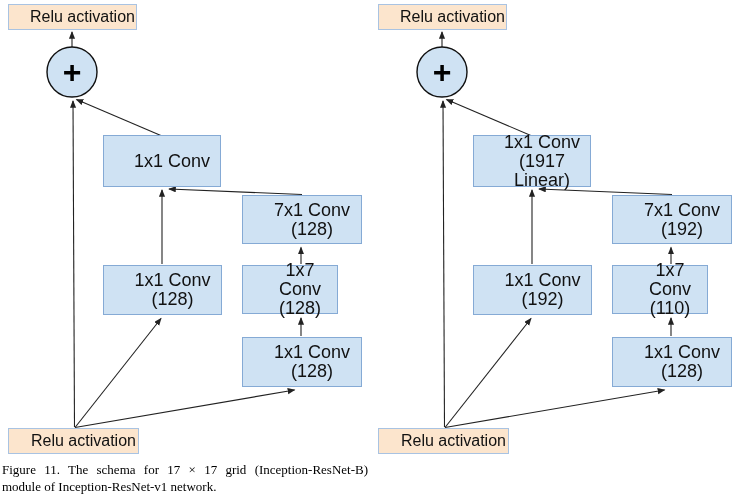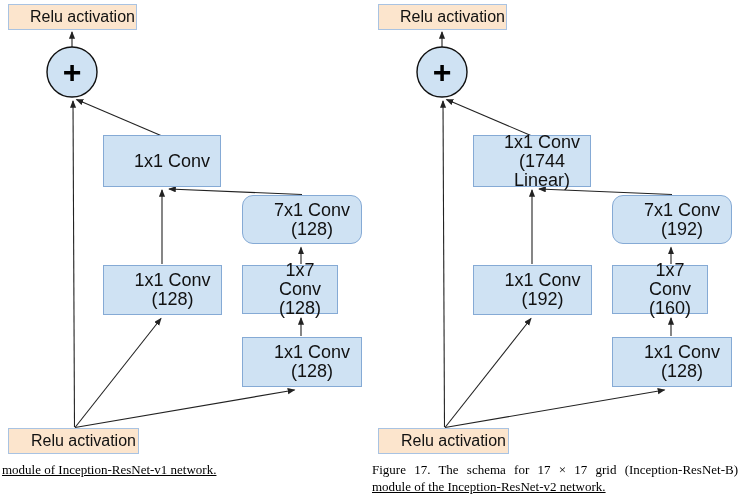--- a/index.html
+++ b/index.html
@@ -36,21 +36,21 @@
   .conv {
     background: #cfe2f3;
     border: 1.5px solid #85aad5;
     font-size: 18px;
     line-height: 19px;
   }
   .relu-top    { left: 8px;   top: 4px;   width: 129px; height: 26px; }
   .relu-bottom { left: 8px;   top: 428px; width: 131px; height: 26px; }
   .conv-linear { left: 103px; top: 135px; width: 118px; height: 52px; }
   .conv-left   { left: 103px; top: 265px; width: 119px; height: 50px; }
-  .conv-7x1    { left: 242px; top: 195px; width: 120px; height: 49px; border-radius: 11px; }
+  .conv-7x1    { left: 242px; top: 195px; width: 120px; height: 49px; }
   .conv-1x7    { left: 242px; top: 265px; width: 96px; height: 49px; }
   .conv-1x1b   { left: 242px; top: 337px; width: 120px; height: 50px; }
 
   .plus {
     position: absolute;
     left: 52px; top: 52px;
     width: 40px; height: 40px;
     display: flex; align-items: center; justify-content: center;
     font-size: 32px;
     font-weight: 700;
@@ -62,21 +62,21 @@
     position: absolute;
     left: 2px;
     top: 461px;
     width: 366px;
     font-family: "Liberation Serif", serif;
     font-size: 13px;
     line-height: 17px;
     color: #000000;
   }
   .cap-line1 { text-align: justify; text-align-last: justify; }
-  .cap-line2 { text-align: left; text-decoration: underline; }
+  .cap-line2 { text-align: left; }
 
   svg .wire { stroke: #222222; stroke-width: 1.1; fill: none; }
 </style>
 </head>
 <body>
 
 <div class="page">
 
   <div class="half left">
     <svg class="arrow-layer" width="370" height="465" viewBox="0 0 370 465" xmlns="http://www.w3.org/2000/svg">
@@ -119,20 +119,21 @@
     </div>
     <div class="box conv conv-1x1b">
       <span>1x1 Conv</span>
       <span>(128)</span>
     </div>
     <div class="box relu relu-bottom">
       <span>Relu activation</span>
     </div>
 
     <div class="caption">
+      <div class="cap-line1">Figure 11. The schema for 17 × 17 grid (Inception-ResNet-B)</div>
       <div class="cap-line2">module of Inception-ResNet-v1 network.</div>
     </div>
   </div>
 
   <div class="half right">
     <svg class="arrow-layer" width="370" height="465" viewBox="0 0 370 465" xmlns="http://www.w3.org/2000/svg">
       <defs>
         <marker id="ah1" markerWidth="7.5" markerHeight="6" refX="6.2" refY="2.8" orient="auto" markerUnits="strokeWidth">
           <path d="M0,0 L7,2.8 L0,5.6 Z" fill="#222222"></path>
         </marker>
@@ -149,41 +150,37 @@
       <circle cx="72" cy="72" r="25" stroke="#111111" stroke-width="1.4" fill="#cfe2f3"></circle>
     </svg>
 
     <div class="box relu relu-top">
       <span>Relu activation</span>
     </div>
     <div class="plus">+</div>
 
     <div class="box conv conv-linear">
       <span>1x1 Conv</span>
-      <span>(1744 Linear)</span>
+      <span>(1917 Linear)</span>
     </div>
     <div class="box conv conv-left">
       <span>1x1 Conv</span>
       <span>(192)</span>
     </div>
     <div class="box conv conv-7x1">
       <span>7x1 Conv</span>
       <span>(192)</span>
     </div>
     <div class="box conv conv-1x7">
       <span>1x7 Conv</span>
-      <span>(160)</span>
+      <span>(110)</span>
     </div>
     <div class="box conv conv-1x1b">
       <span>1x1 Conv</span>
       <span>(128)</span>
     </div>
     <div class="box relu relu-bottom">
       <span>Relu activation</span>
     </div>
 
-    <div class="caption">
-      <div class="cap-line1">Figure 17. The schema for 17 × 17 grid (Inception-ResNet-B)</div>
-      <div class="cap-line2">module of the Inception-ResNet-v2 network.</div>
-    </div>
   </div>
 
 </div>
 
 </body></html>

